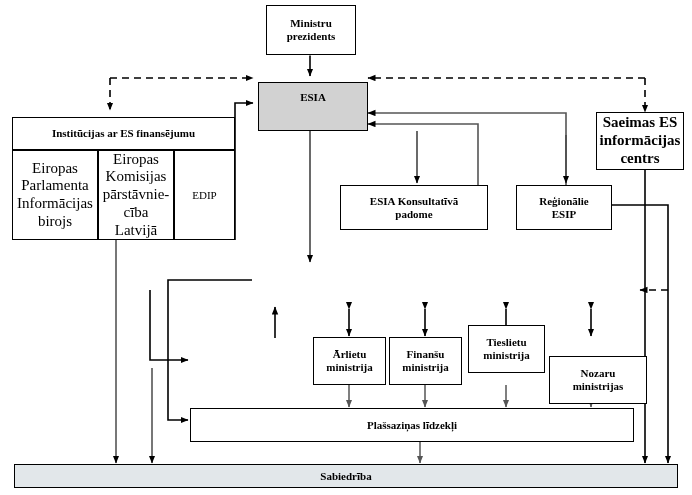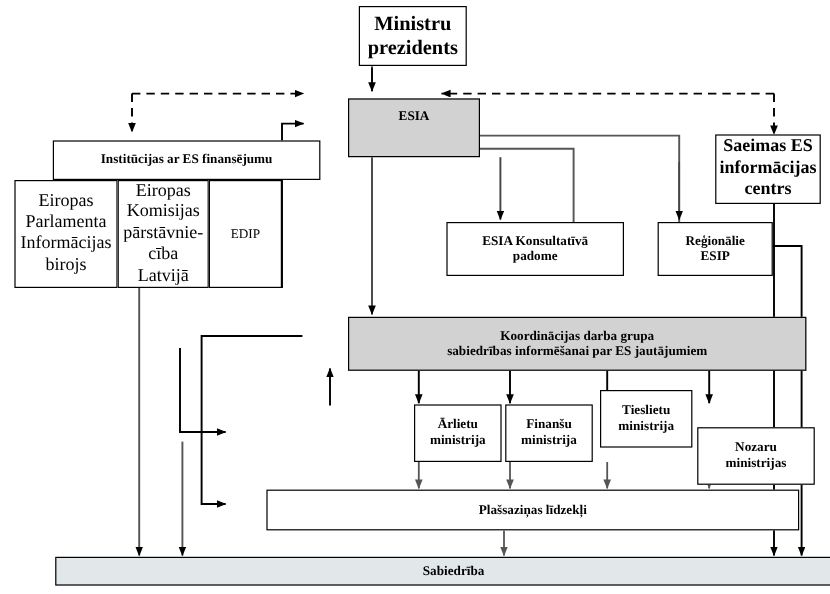--- a/index.html
+++ b/index.html
@@ -23,22 +23,22 @@
     text-align:center;
     line-height:1.18;
     color:#000000;
     z-index:3;
   }
   .node span{display:block;padding:0 2px;}
   .grey{background:#d2d2d2;}
   .bluegrey{background:#e2e7ea;}
   .bold{font-weight:bold;}
   .f11{font-size:11px;}
-  .f11b{font-size:11px;font-weight:bold;margin-left:32px;}
-  .f12b{font-size:17px;font-weight:bold;margin-left:33px;}
+  .f11b{font-size:11px;font-weight:bold;}
+  .f12b{font-size:11px;font-weight:bold;}
   .f105{font-size:15px;}
 </style>
 </head>
 <body>
 
 <div id="canvas">
 
   <svg id="wires" viewBox="0 0 692 495" xmlns="http://www.w3.org/2000/svg">
     <defs>
       <marker id="ah" markerWidth="9" markerHeight="9" refX="7.5" refY="3.2" orient="auto" markerUnits="userSpaceOnUse">
@@ -176,26 +176,20 @@
     </div>
   </div>
 
   <div class="node f11b" style="left:516px;top:185px;width:96px;height:45px;">
     <div>
       <span>Reģionālie</span>
       <span>ESIP</span>
     </div>
   </div>
 
-  <div class="node grey f11b" style="left:258px;top:264px;width:382px;height:45px;">
-    <div>
-      <span>Koordinācijas darba grupa</span>
-      <span>sabiedrības informēšanai par ES jautājumiem</span>
-    </div>
-  </div>
 
 
   <div class="node f11b" style="left:313px;top:337px;width:73px;height:48px;">
     <div>
       <span>Ārlietu</span>
       <span>ministrija</span>
     </div>
   </div>
 
   <div class="node f11b" style="left:389px;top:337px;width:73px;height:48px;">

